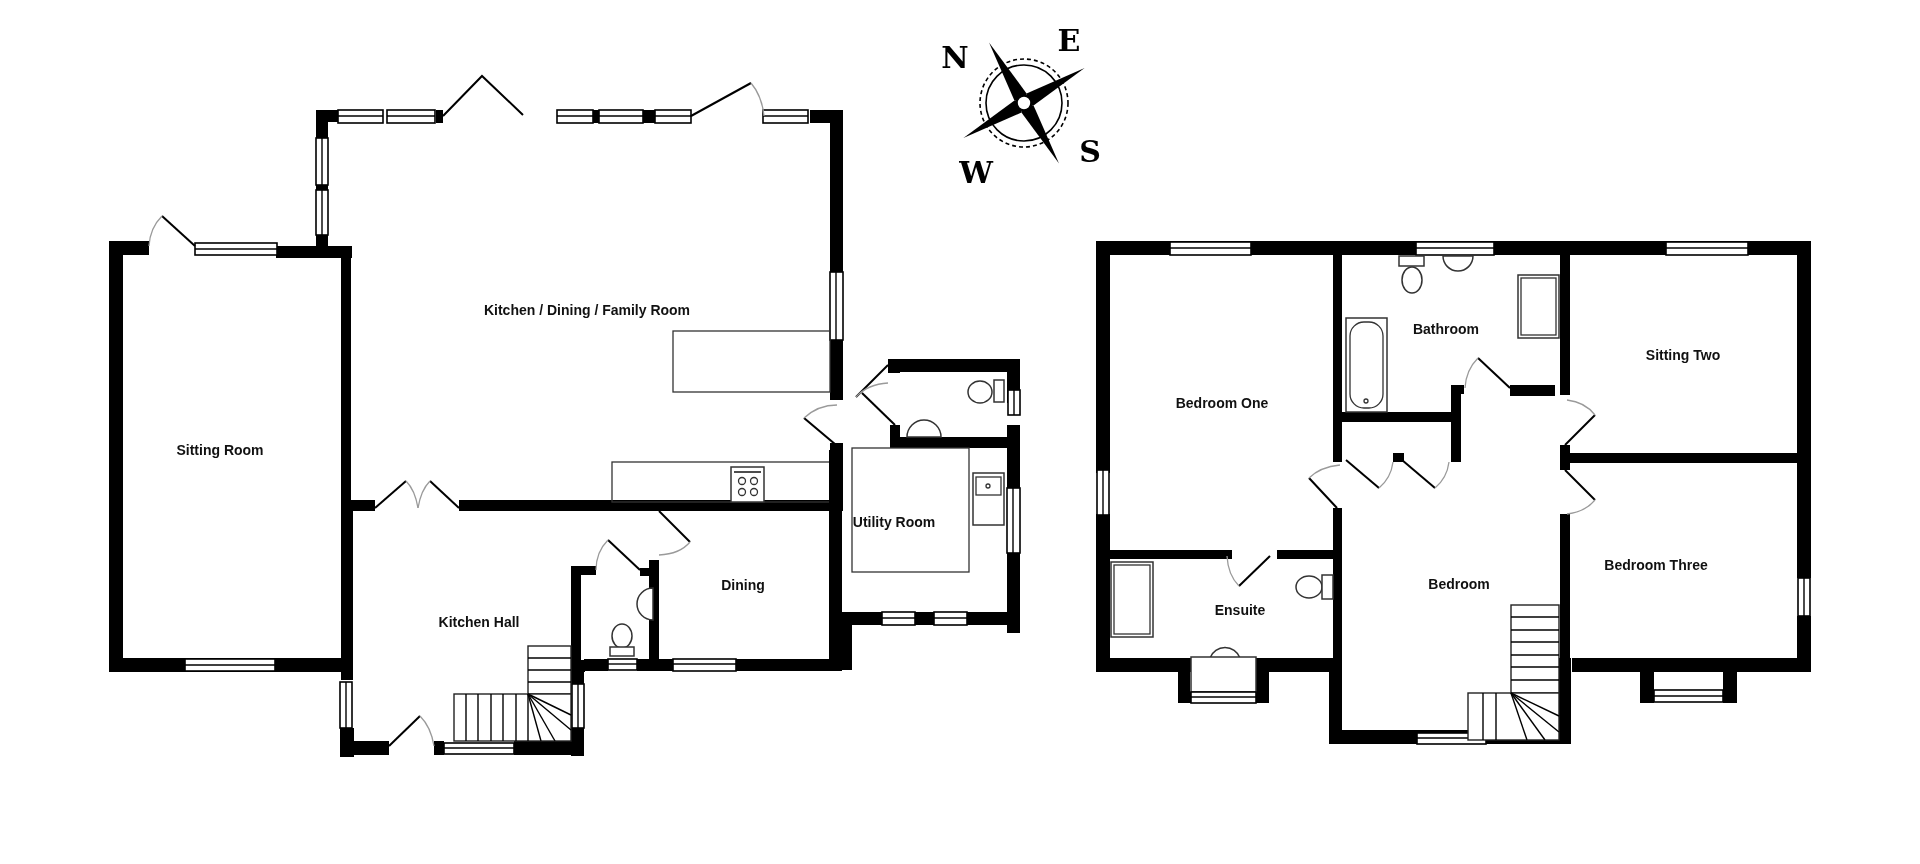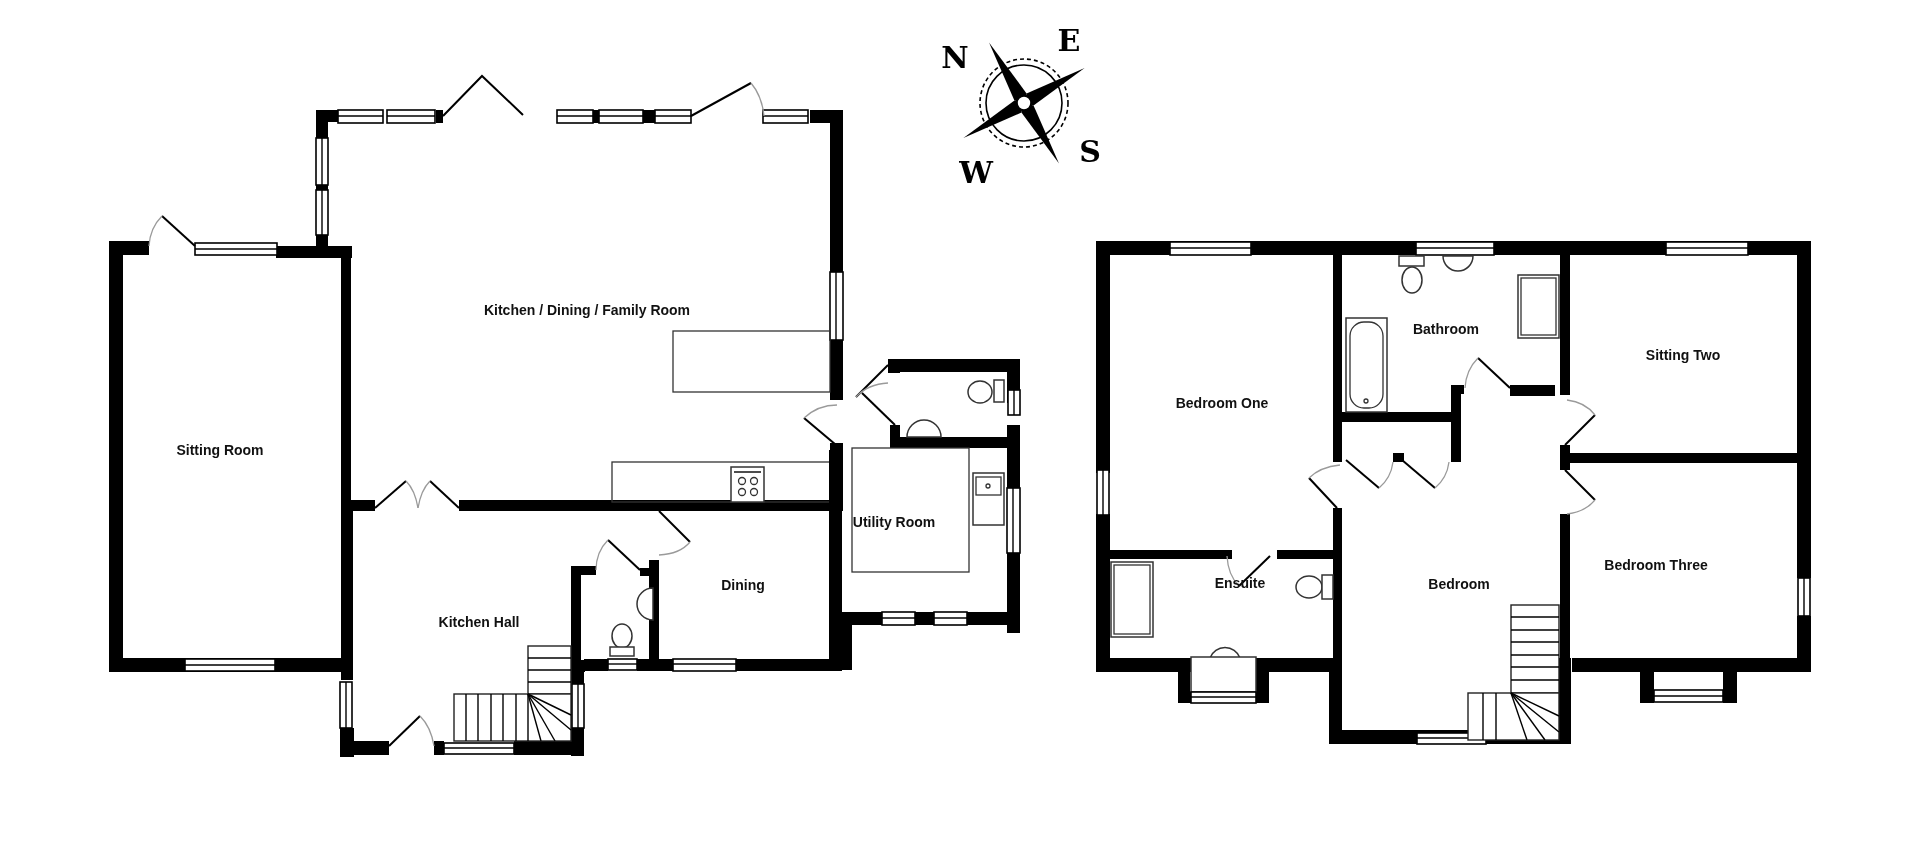--- a/index.html
+++ b/index.html
@@ -334,14 +334,14 @@
 <div class="room-label" style="left:587px; top:310px;">Kitchen / Dining / Family Room</div>
 <div class="room-label" style="left:220px; top:450px;">Sitting Room</div>
 <div class="room-label" style="left:479px; top:622px;">Kitchen Hall</div>
 <div class="room-label" style="left:743px; top:585px;">Dining</div>
 <div class="room-label" style="left:894px; top:522px;">Utility Room</div>
 
 <div class="room-label" style="left:1222px; top:403px;">Bedroom One</div>
 <div class="room-label" style="left:1446px; top:329px;">Bathroom</div>
 <div class="room-label" style="left:1683px; top:355px;">Sitting Two</div>
 <div class="room-label" style="left:1656px; top:565px;">Bedroom Three</div>
-<div class="room-label" style="left:1222px; top:583px;padding-left:36px;">Ensuite</div>
+<div class="room-label" style="left:1222px; top:610px;padding-left:36px;">Ensuite</div>
 <div class="room-label" style="left:1459px; top:584px;">Bedroom</div>
 
 </body></html>

